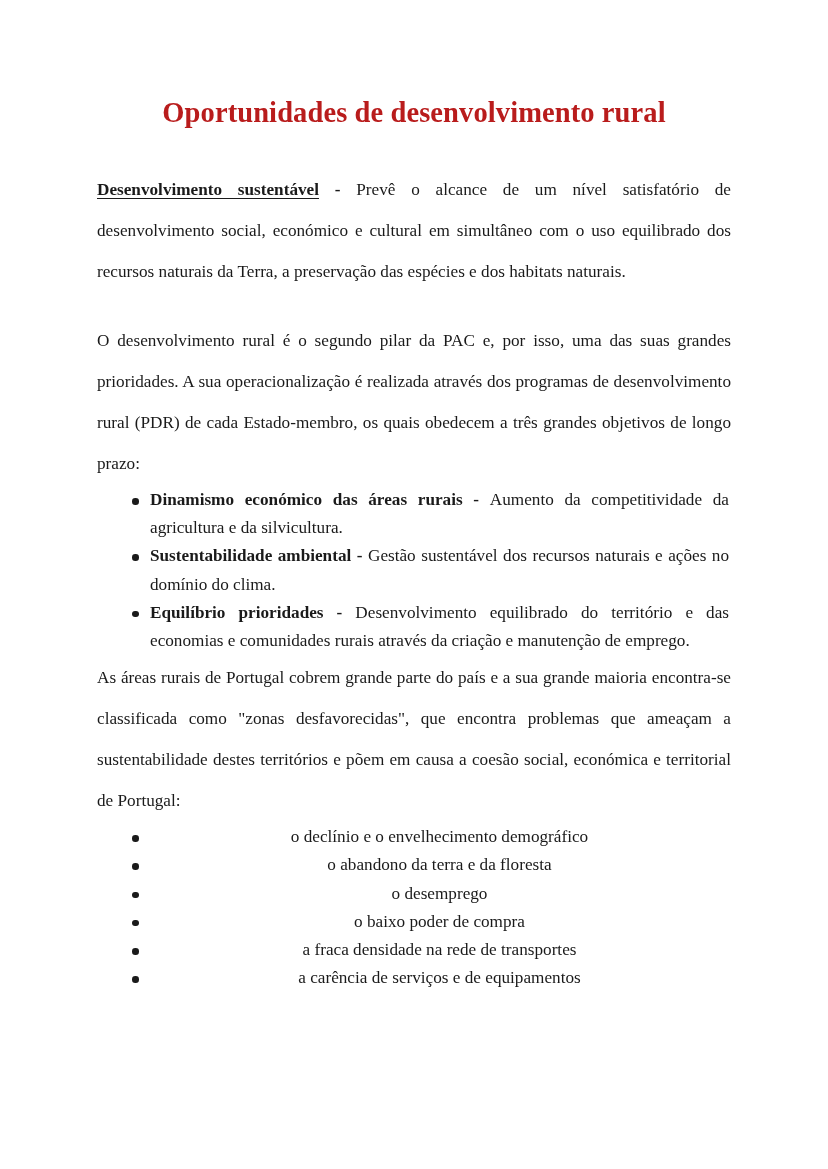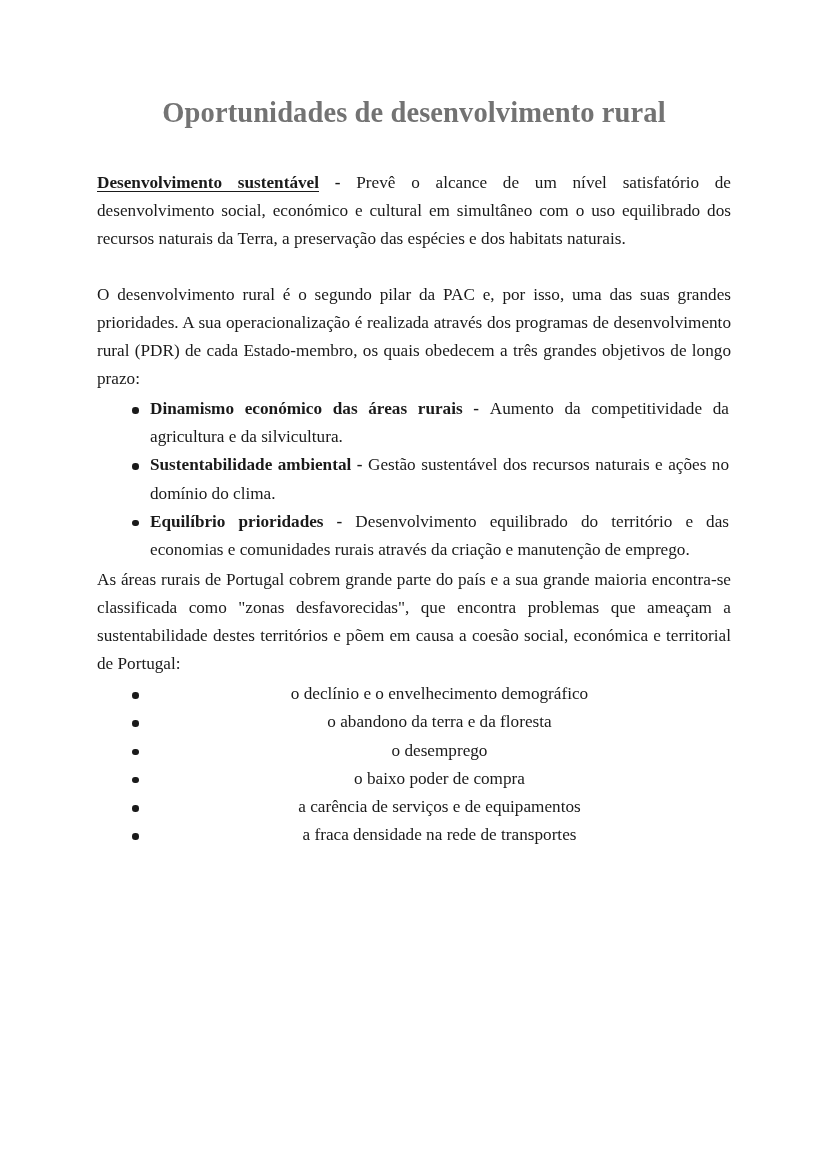--- a/index.html
+++ b/index.html
@@ -31,25 +31,25 @@
     width: 634px;
   }
   .doc-title {
     font-size: 28.5px;
     font-weight: bold;
     text-align: center;
     letter-spacing: 0.1px;
     margin: 0;
     padding-top: 96px;
     line-height: 34px;
-    color: #737373;
+    color: #b91c1c;
   }
   .para {
     font-size: 17.2px;
-    line-height: 28px;
+    line-height: 41px;
     text-align: justify;
     text-justify: inter-word;
     margin: 0;
     hyphens: none;
   }
   .para-first {
     margin-top: 39px;
   }
   .para-gap {
     margin-top: 28px;
@@ -136,21 +136,21 @@
       <li>
         <span>o abandono da terra e da floresta</span>
       </li>
       <li>
         <span>o desemprego</span>
       </li>
       <li>
         <span>o baixo poder de compra</span>
       </li>
       <li>
-        <span>a carência de serviços e de equipamentos</span>
+        <span>a fraca densidade na rede de transportes</span>
       </li>
       <li>
-        <span>a fraca densidade na rede de transportes</span>
+        <span>a carência de serviços e de equipamentos</span>
       </li>
     </ul>
 
   </div>
 </div>
 
 </body></html>

